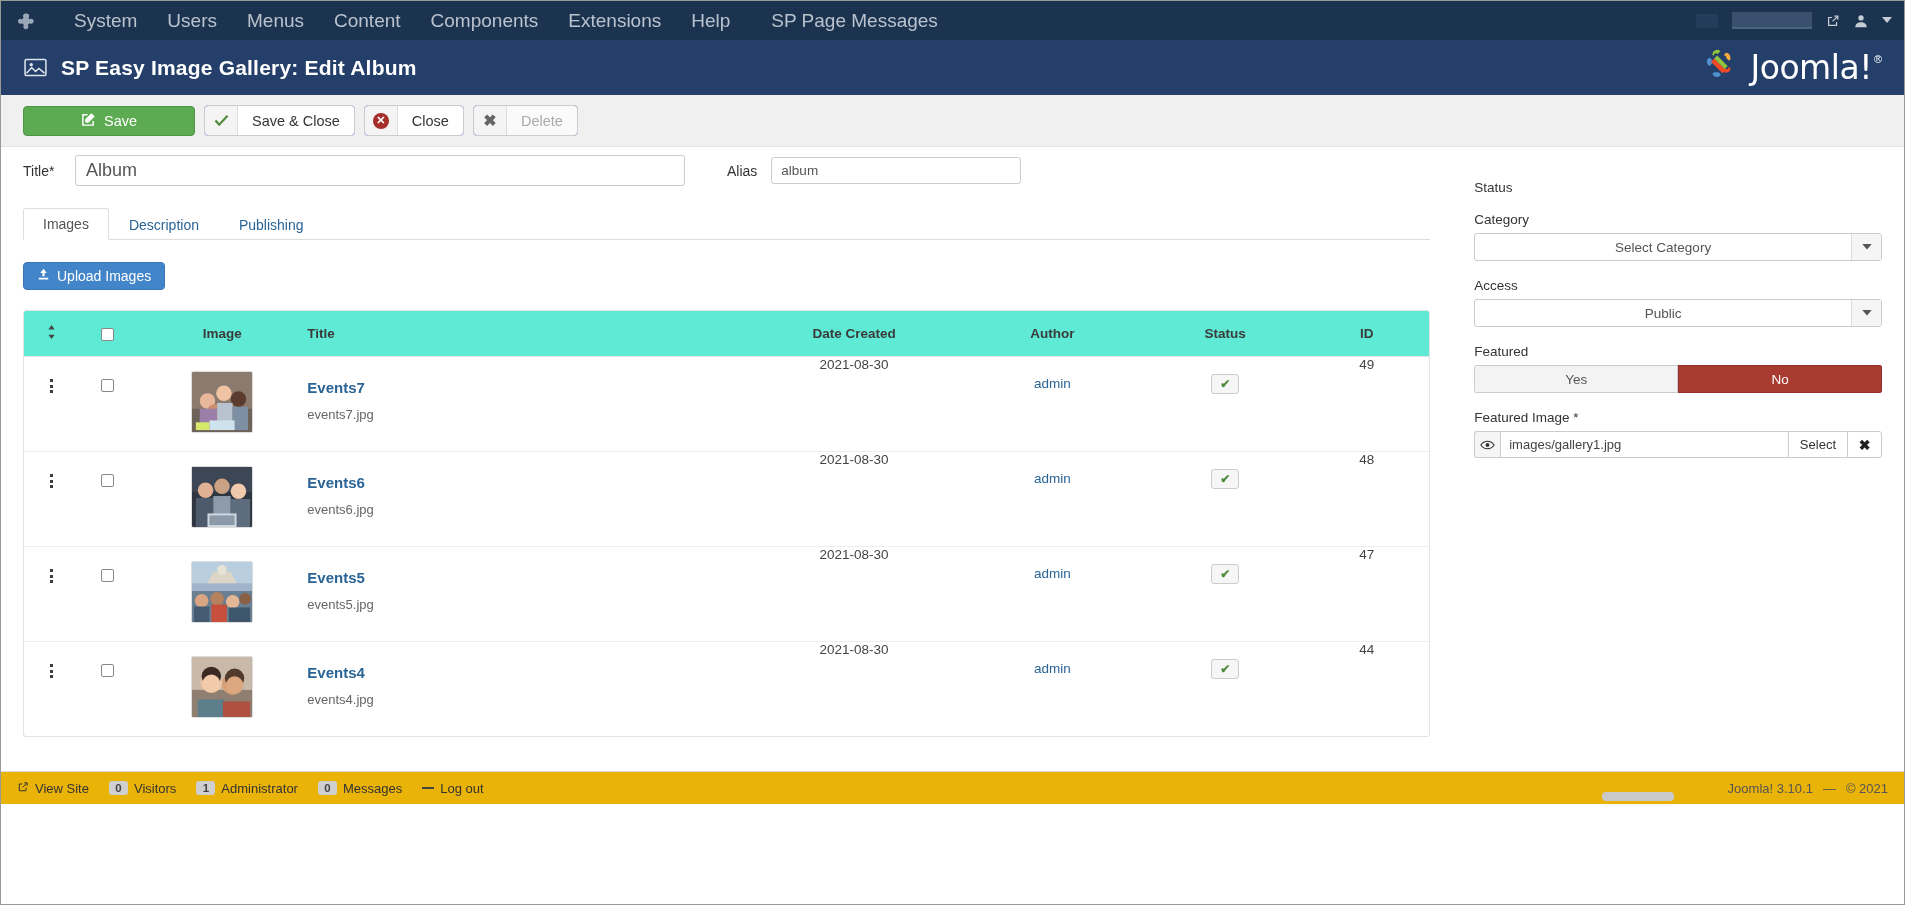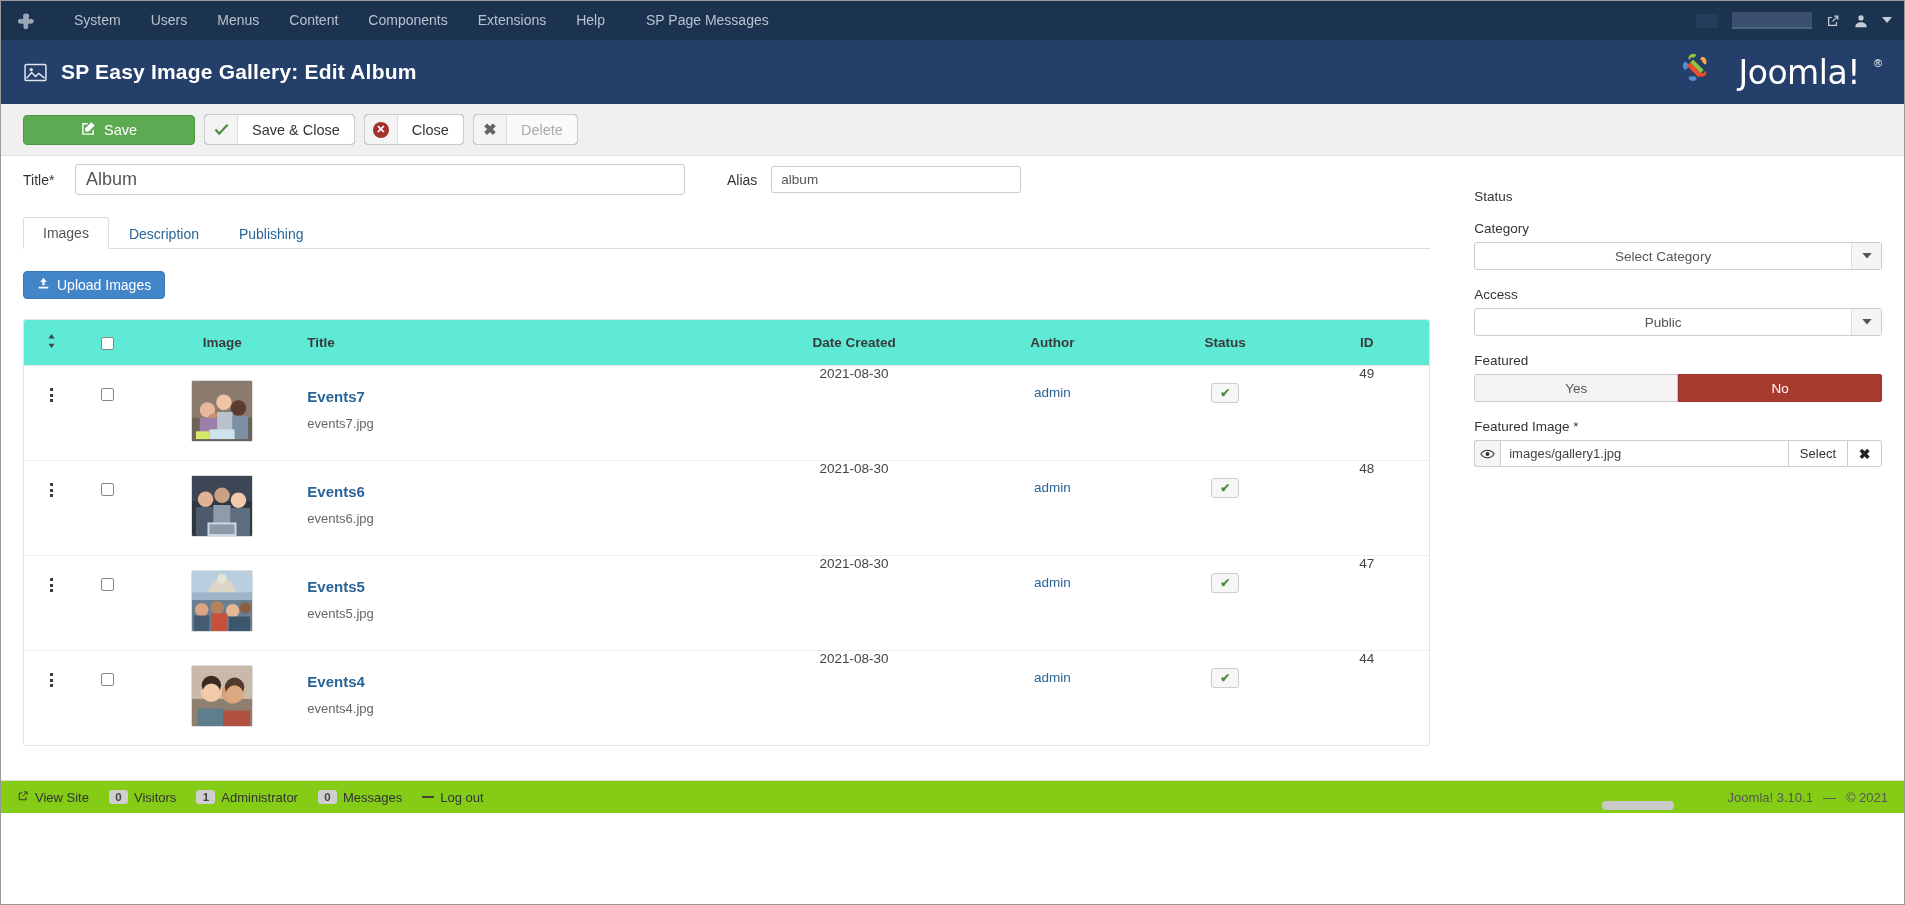--- a/index.html
+++ b/index.html
@@ -15,48 +15,48 @@
     height: 39px; background: #1c3350; display: flex; align-items: center;
     padding-left: 14px; position: relative;
   }
   .joomla-mark {
     width: 26px; height: 26px; display: flex; align-items: center;
     justify-content: center; margin-right: 18px;
   }
   .joomla-mark svg { width: 20px; height: 20px; }
   .admin-menu-items { display: flex; align-items: center; gap: 0; }
   .admin-menu-item {
-    color: #b9c2cd; font-size: 14px; padding: 0 15px; line-height: 39px;
+    color: #b9c2cd; font-size: 19px; padding: 0 15px; line-height: 39px;
     cursor: pointer; white-space: nowrap;
   }
   .admin-right {
     position: absolute; right: 12px; top: 0; height: 39px;
     display: flex; align-items: center; gap: 14px;
   }
   .redacted-box {
     width: 80px; height: 17px; background: #3a506e; border-bottom: 2px solid #49627f;
   }
   .redacted-box2 { width: 22px; height: 14px; background: #243b59; }
   .icon-ext, .icon-user, .icon-caret {
     color: #c6cdd6; font-size: 15px; display: flex; align-items: center;
   }
 
   
   .page-header {
-    height: 64px; background: #253f6b; display: flex; align-items: center;
+    height: 55px; background: #253f6b; display: flex; align-items: center;
     padding: 0 22px; position: relative;
   }
   .page-header-icon {
     width: 24px; height: 20px; margin-right: 14px; display: flex;
     align-items: center; justify-content: center;
   }
   .page-title { color: #fff; font-size: 21px; font-weight: bold; letter-spacing: .2px; }
   .joomla-logo {
     position: absolute; right: 22px; top: 50%; transform: translateY(-50%);
-    display: flex; align-items: center; gap: 20px;
+    display: flex; align-items: center; gap: 8px;
   }
   .joomla-logo-text {
     color: #fff; font-size: 33px; letter-spacing: -0.5px;
     font-family: "DejaVu Sans", sans-serif;
   }
   .joomla-logo-reg { font-size: 11px; vertical-align: super; }
 
   
   .toolbar {
     height: 52px; background: #f0f0f0; border-bottom: 1px solid #e2e2e2;
@@ -230,21 +230,21 @@
     display: flex; align-items: center; font-size: 13px; color: #333; cursor: pointer;
   }
   .media-clear {
     width: 35px; border: 1px solid #ccc; background: #fff; display: flex;
     align-items: center; justify-content: center; font-size: 14px; color: #222;
     border-radius: 0 3px 3px 0; cursor: pointer; font-weight: bold;
   }
 
   
   .footer {
-    height: 33px; background: #84cc16; border-top: 1px solid #dcdcdc;
+    height: 33px; background: #eab308; border-top: 1px solid #dcdcdc;
     display: flex; align-items: center; padding: 0 16px; gap: 20px;
     position: relative;
   }
   .footer-item {
     display: flex; align-items: center; gap: 6px; font-size: 13px; color: #333;
     cursor: pointer;
   }
   .badge-count {
     background: #cfcfcf; color: #444; border-radius: 3px; font-size: 11.5px;
     padding: 1px 6px; min-width: 19px; text-align: center; font-weight: bold;

